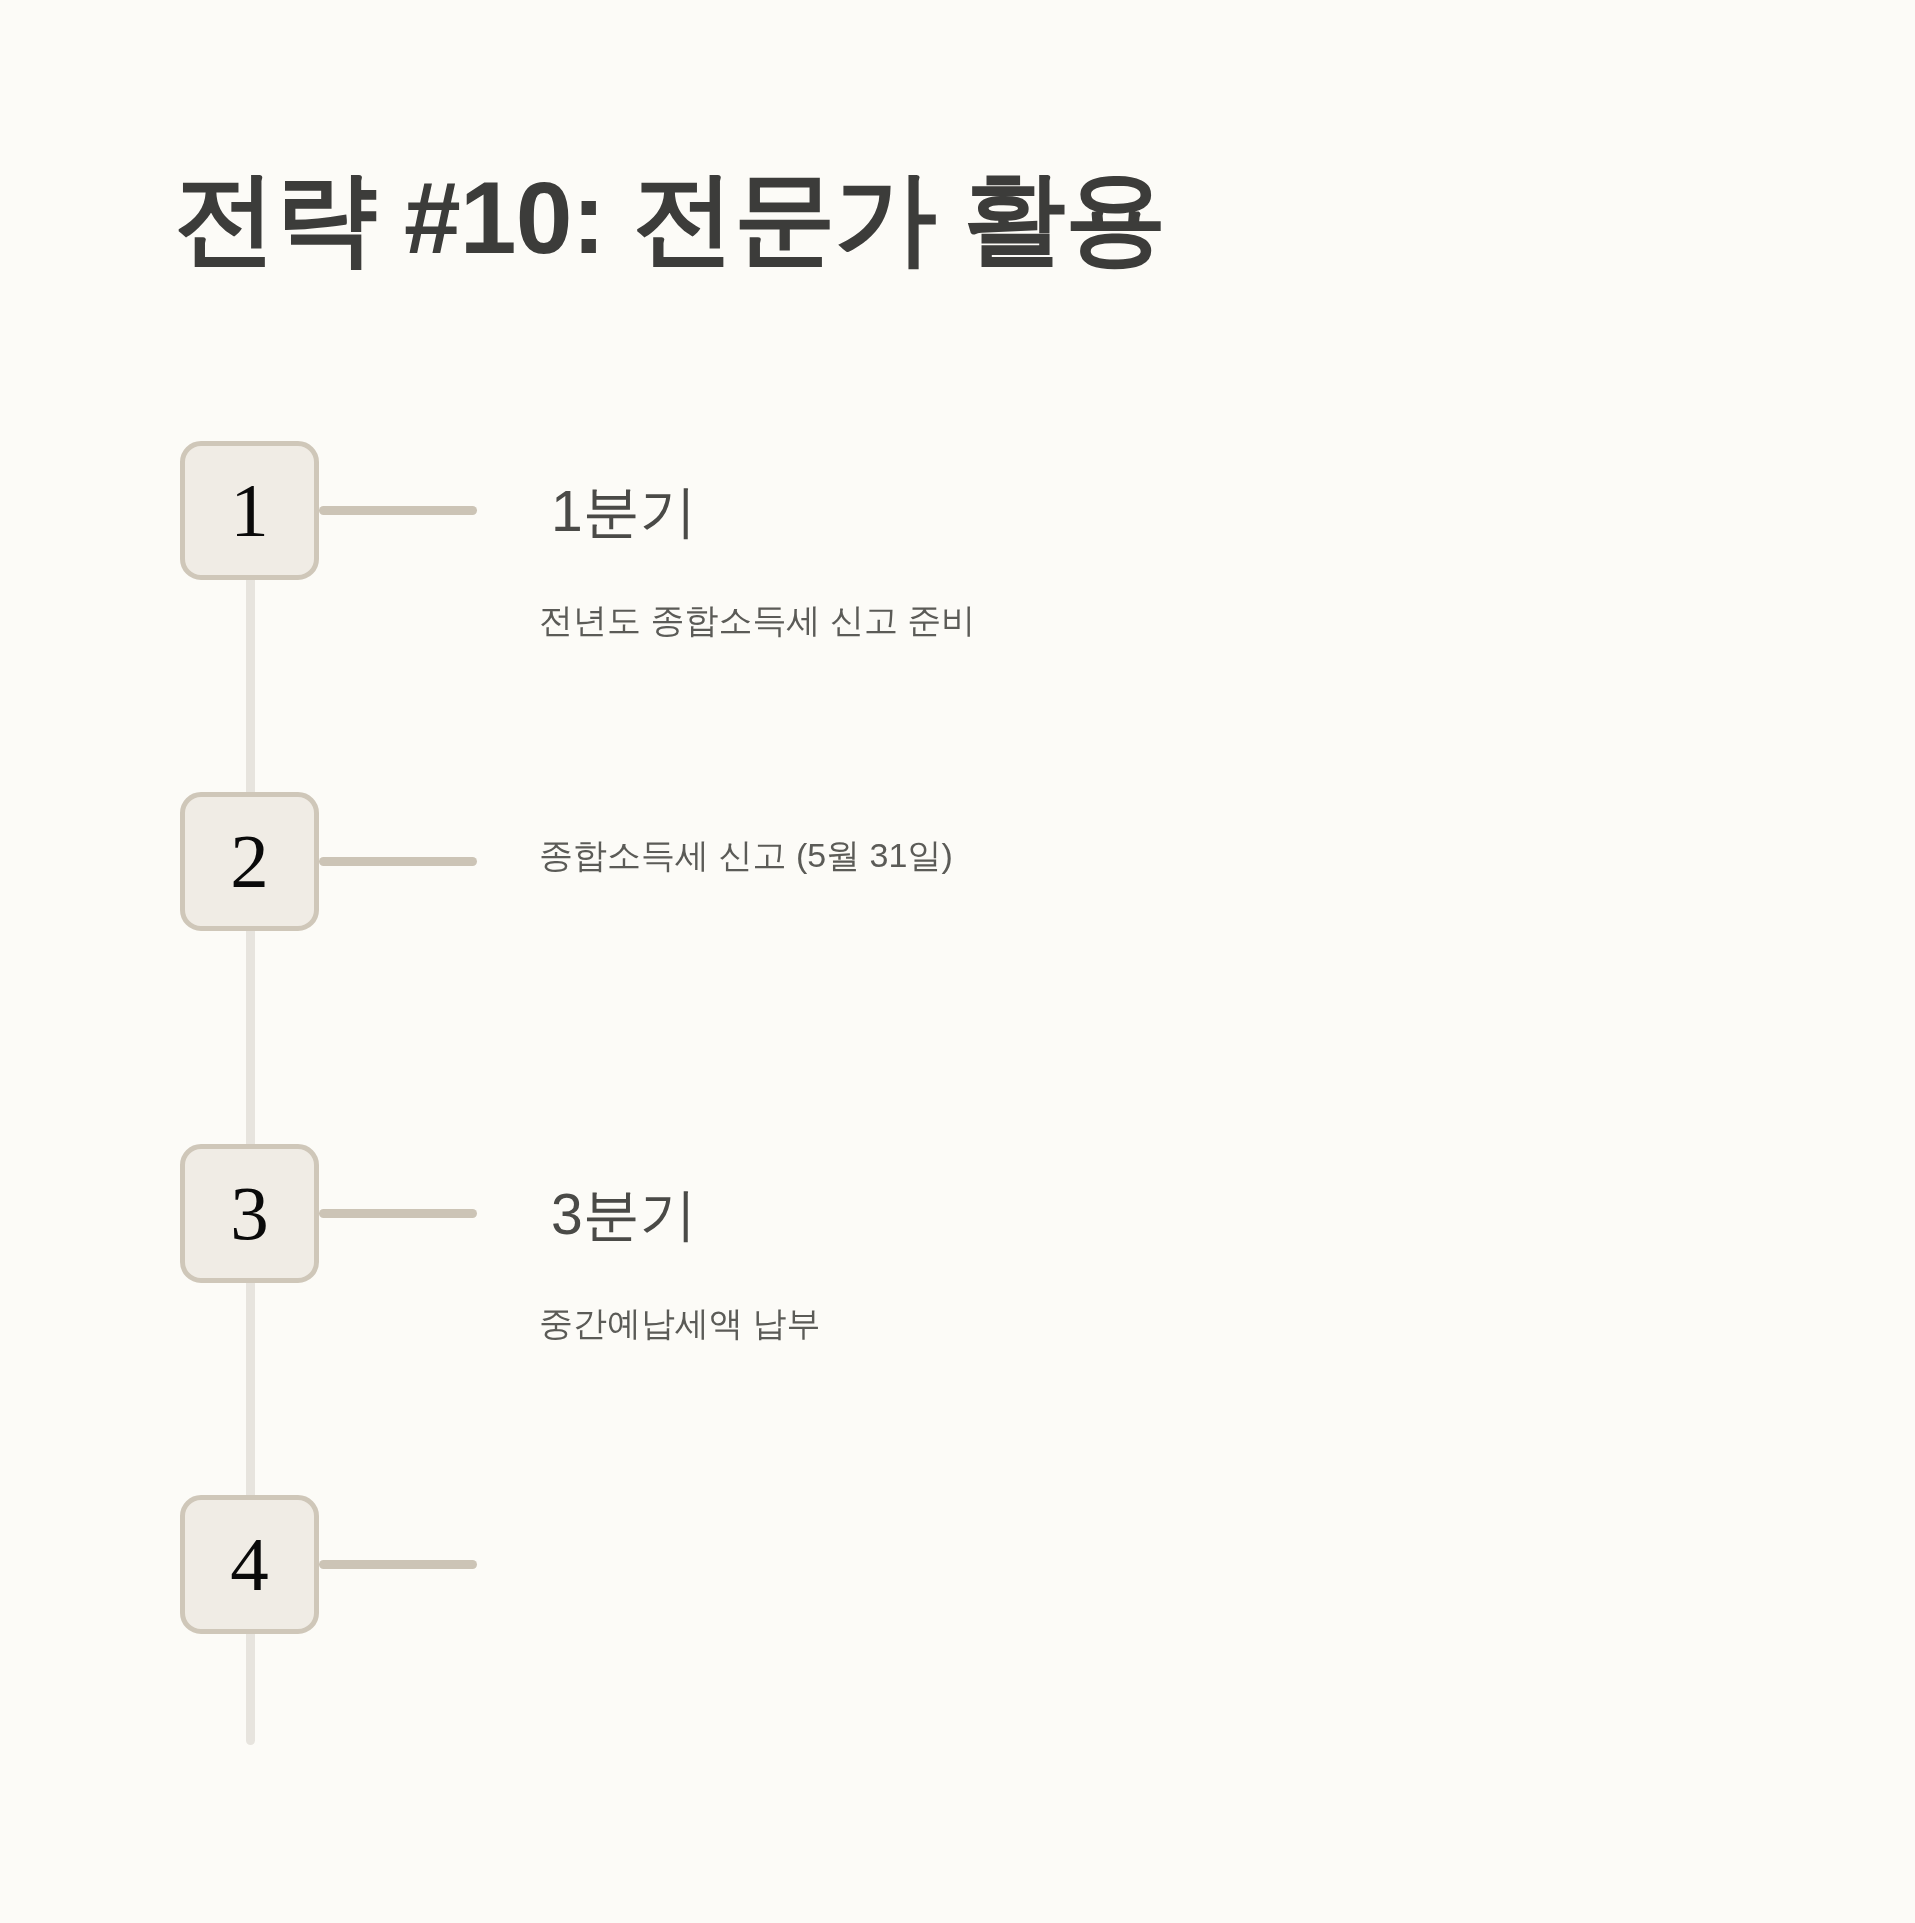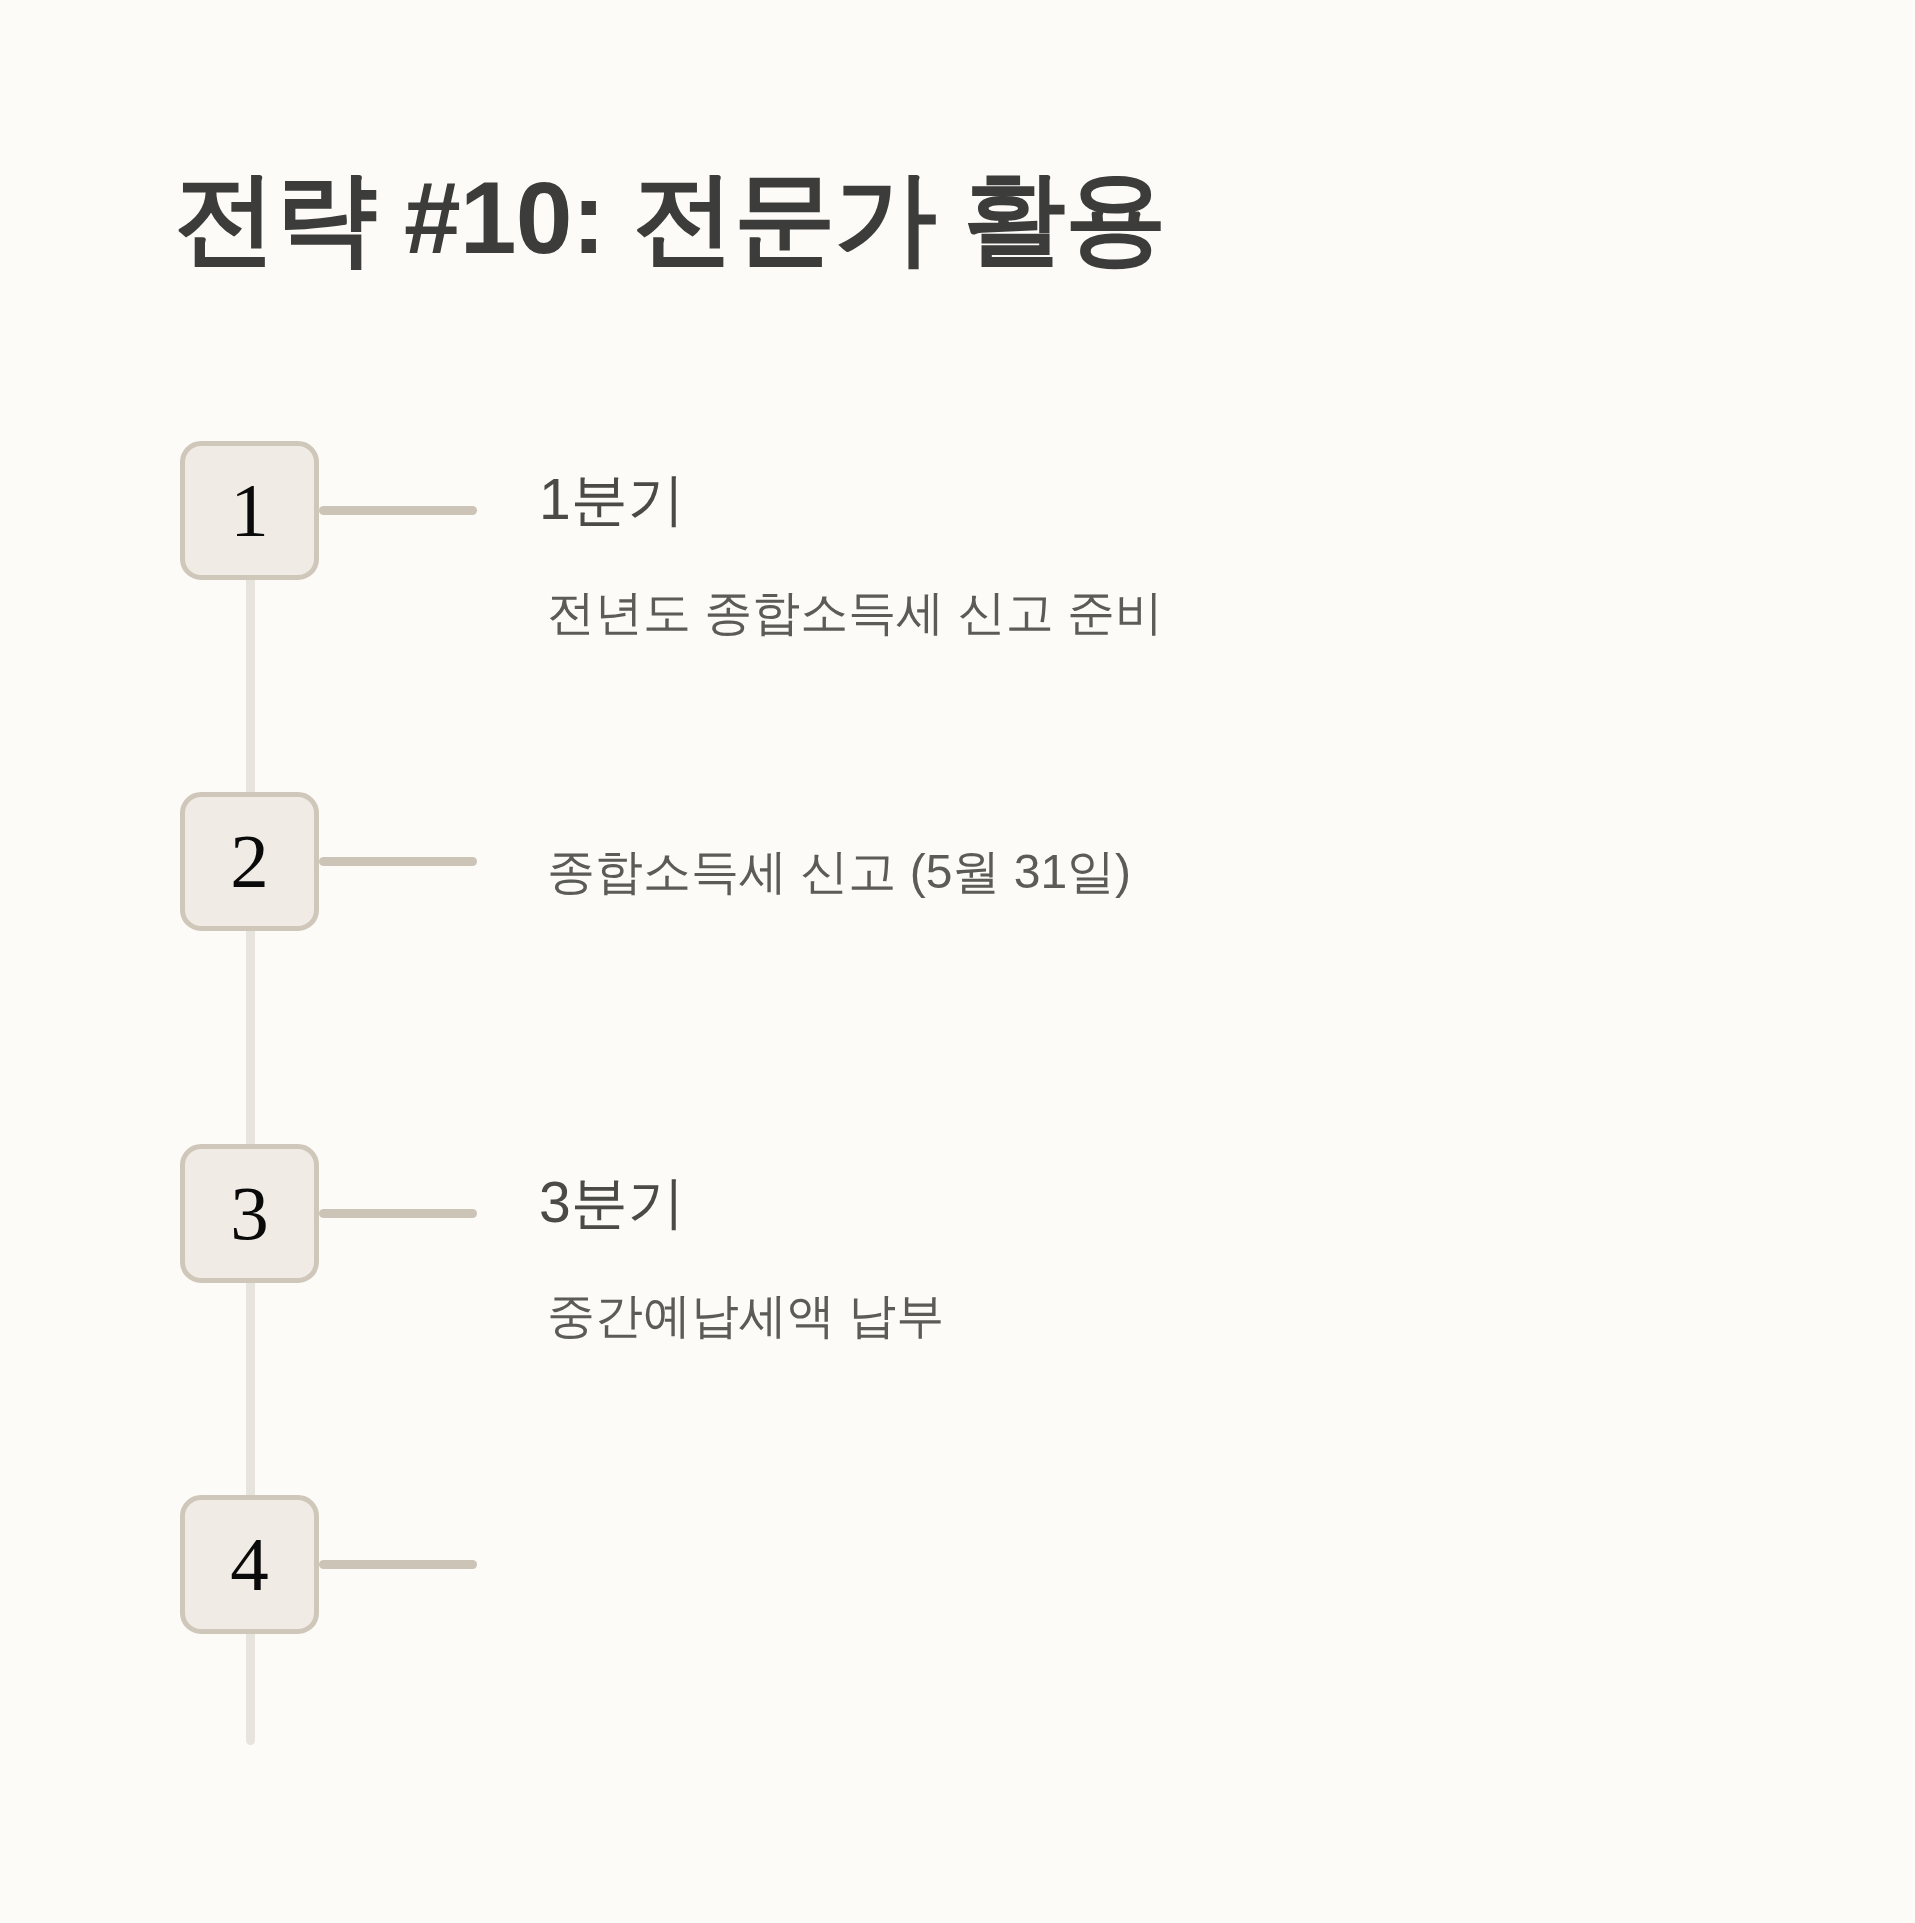--- a/index.html
+++ b/index.html
@@ -99,33 +99,33 @@
   }
 
   .item-body {
     position: absolute;
     left: 539px;
     top: 0;
     width: 1197px;
   }
 
   .item-heading {
-    margin: 0;
+    margin: 12px;
     padding-top: 24px;
     font-size: 57px;
     line-height: 1.2;
     font-weight: 400;
     color: #4A4A47;
     white-space: nowrap;
   }
 
   .item-desc {
-    margin: 8px;
+    margin: 0;
     padding-top: 41px;
-    font-size: 48px;
+    font-size: 34px;
     line-height: 1.3;
     font-weight: 400;
     color: #5B5B57;
     white-space: nowrap;
   }
 </style>
 </head>
 <body>
 
 <div class="page">

